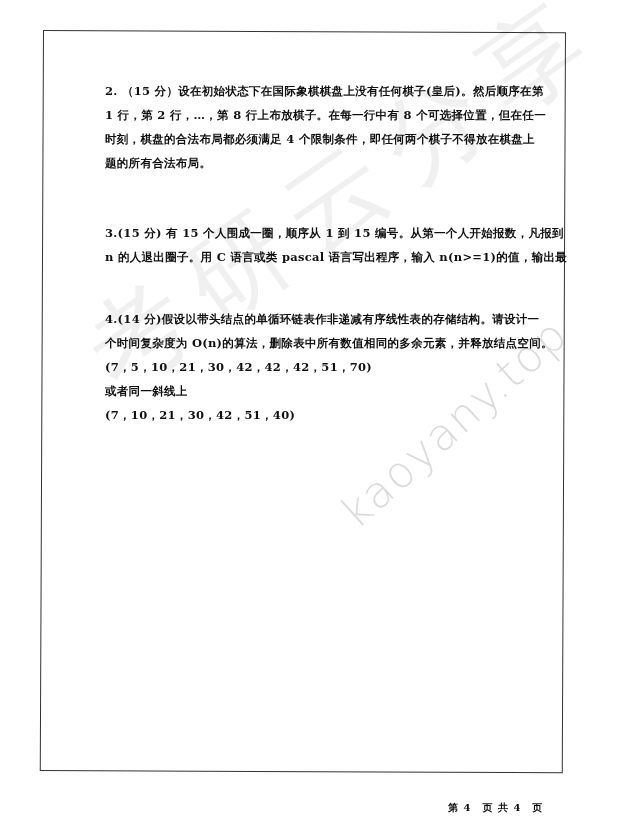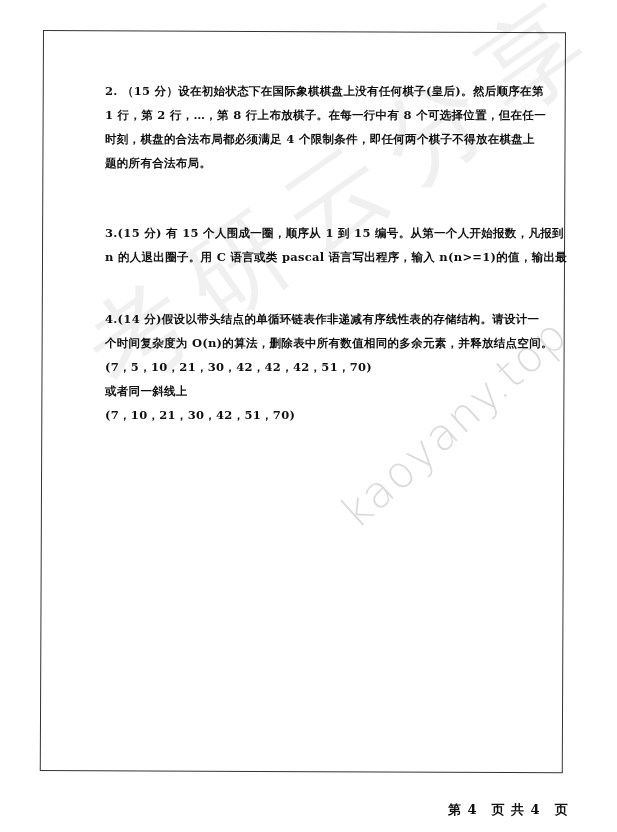--- a/index.html
+++ b/index.html
@@ -15,21 +15,21 @@
     .content {
       position: absolute; left: 88px; top: 62px; width: 470px;
       font-size: 11.5px; line-height: 24px; font-weight: bold; letter-spacing: 0.3px;
     }
     .question { margin: 17px; }
     .q2 { position: absolute; top: 0; }
     .q3 { position: absolute; top: 142px; }
     .q4 { position: absolute; top: 228px; }
     .line { display: block; white-space: nowrap; }
     .footer {
-      position: absolute; left: 448px; top: 801px; font-size: 13px; font-weight: bold;
+      position: absolute; left: 448px; top: 801px; font-size: 10px; font-weight: bold;
       letter-spacing: 1px; color: #111;
     }
     .watermark-cn {
       position: absolute; left: 60px; top: 310px; font-size: 100px; color: rgba(0,0,0,0.06);
       transform: rotate(-35deg); transform-origin: left top; white-space: nowrap;
       font-family: "DejaVu Serif", serif; letter-spacing: 20px;
     }
     .watermark-url {
       position: absolute; left: 330px; top: 500px; font-size: 44px; color: rgba(0,0,0,0.14);
       transform: rotate(-42deg); transform-origin: left top; white-space: nowrap;
@@ -53,17 +53,17 @@
   </div>
   <div class="question q3">
     <span class="line">3.(15 分) 有 15 个人围成一圈，顺序从 1 到 15 编号。从第一个人开始报数，凡报到</span>
     <span class="line">n 的人退出圈子。用 C 语言或类 pascal 语言写出程序，输入 n(n&gt;=1)的值，输出最</span>
   </div>
   <div class="question q4">
     <span class="line">4.(14 分)假设以带头结点的单循环链表作非递减有序线性表的存储结构。请设计一</span>
     <span class="line">个时间复杂度为 O(n)的算法，删除表中所有数值相同的多余元素，并释放结点空间。</span>
     <span class="line">(7，5，10，21，30，42，42，42，51，70)</span>
     <span class="line">或者同一斜线上</span>
-    <span class="line">(7，10，21，30，42，51，70)</span>
+    <span class="line">(7，10，21，30，42，51，40)</span>
   </div>
 </div>
 
 <div class="footer">第 4　页 共 4　页</div>
 
 </body></html>

